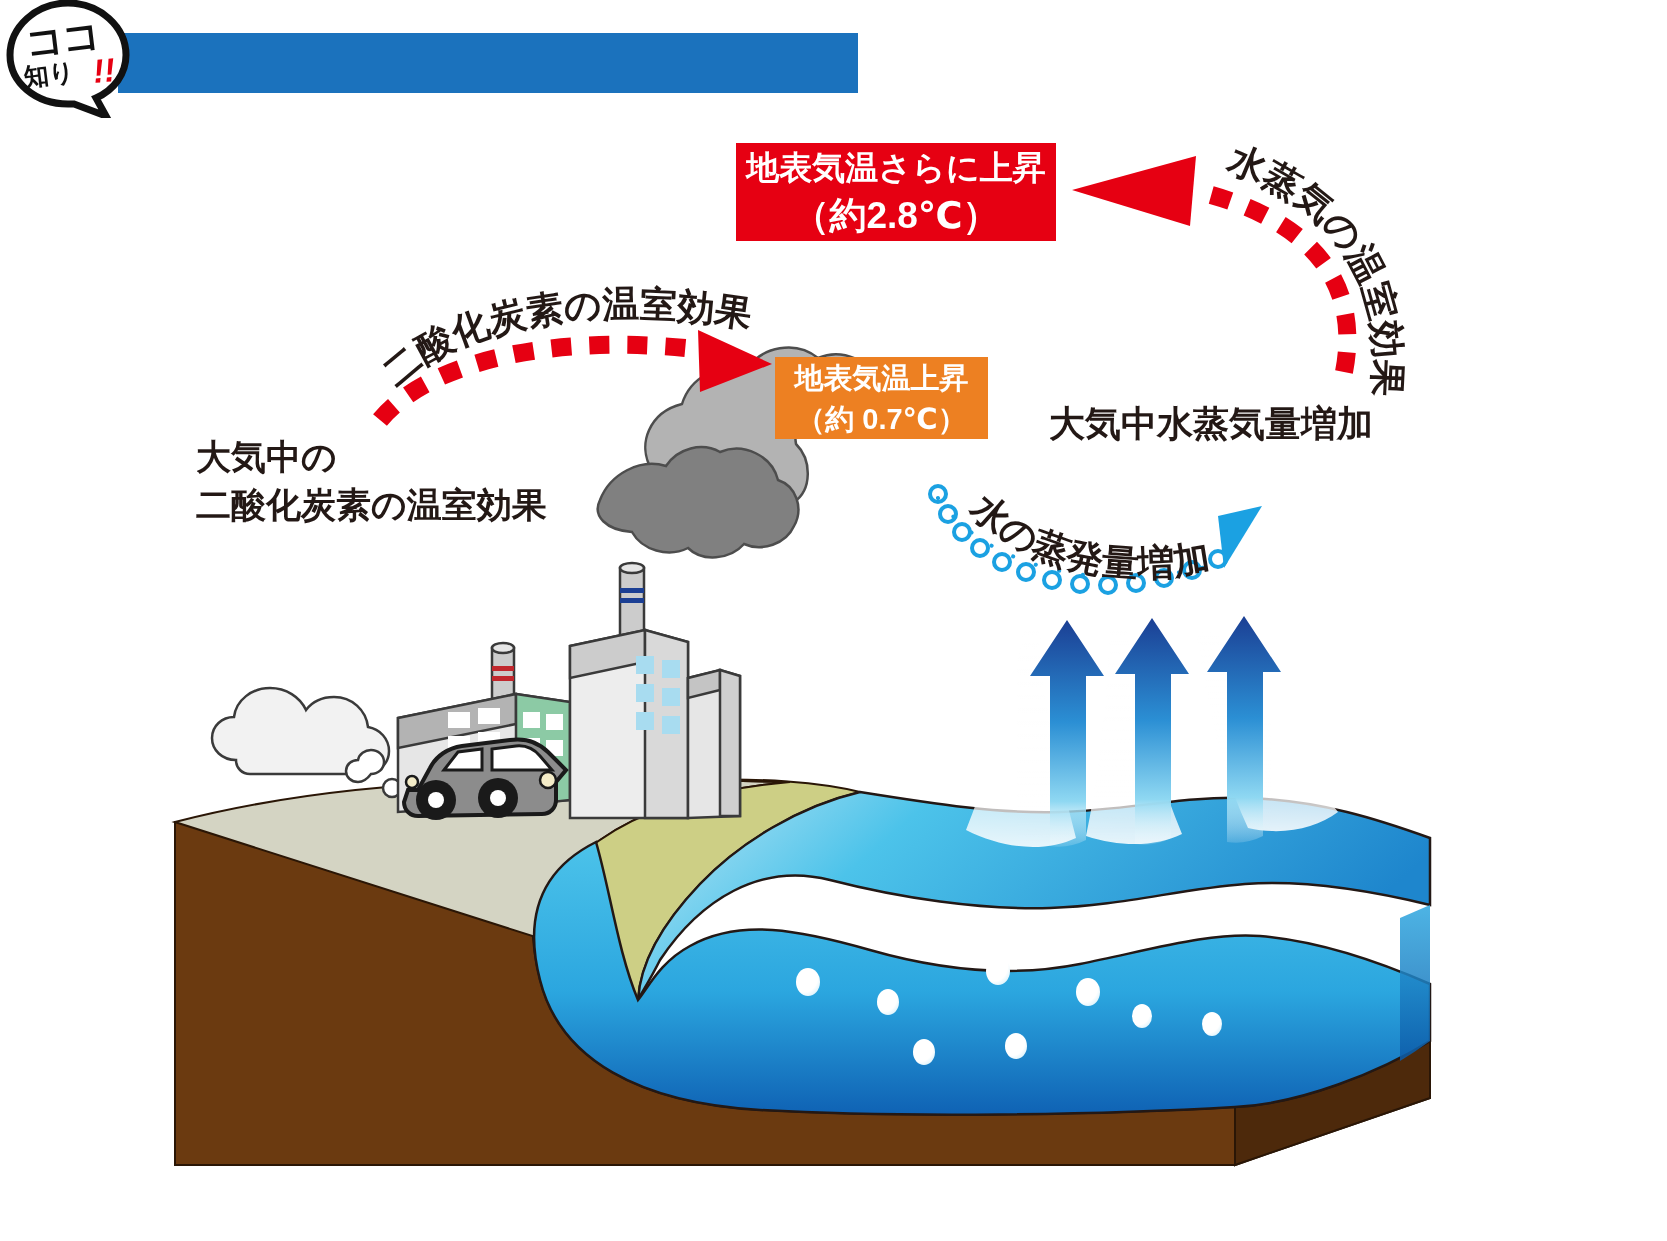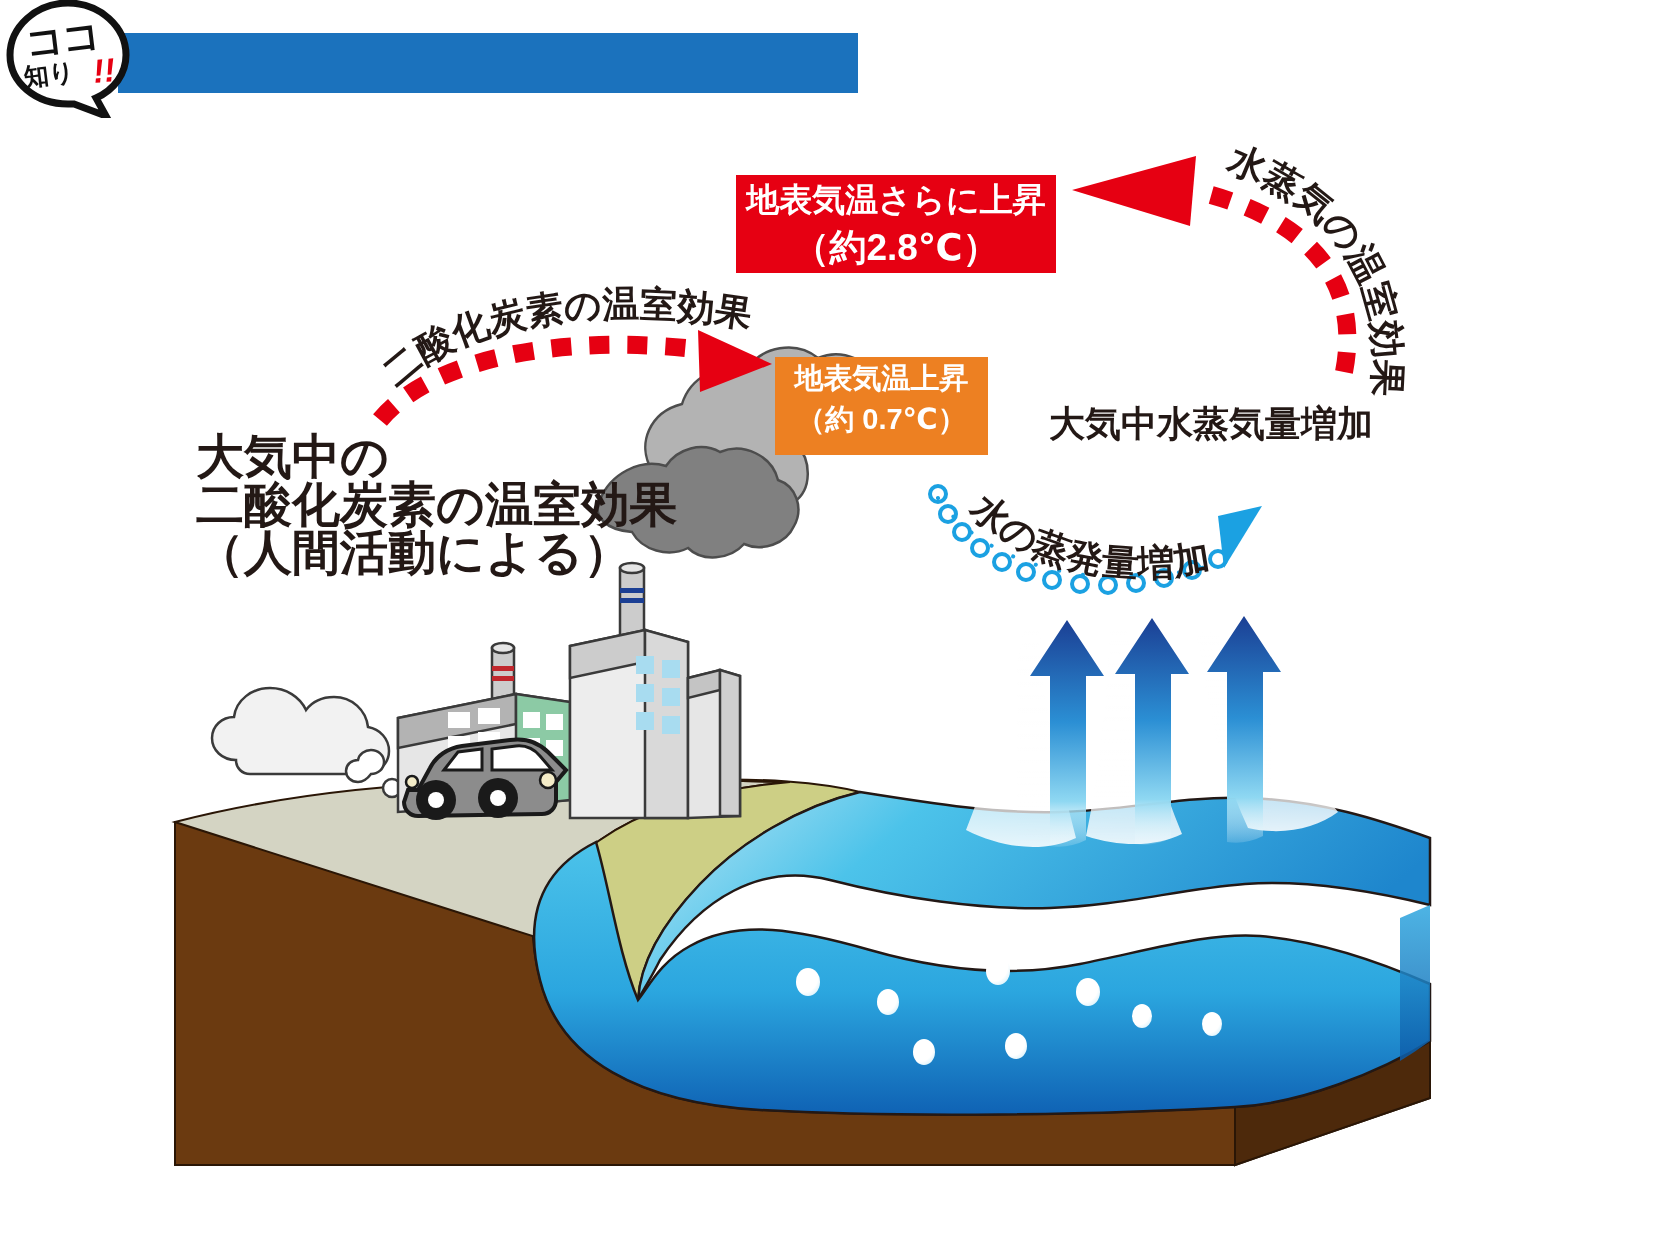--- a/index.html
+++ b/index.html
@@ -18,33 +18,33 @@
   #badge-main,#badge-sub,#badge-bang{
       position:absolute;text-align:center;font-weight:bold;color:#111;}
   #badge-main{left:0;top:14px;width:120px;font-size:38px;letter-spacing:-2px;
       transform:rotate(-7deg);}
   #badge-sub{left:4px;top:58px;width:86px;font-size:25px;
       transform:rotate(-7deg);}
   #badge-bang{left:82px;top:52px;width:40px;font-size:33px;color:#e60012;
       transform:rotate(-6deg);font-style:italic;}
 
   
-  #red-box{left:736px;top:143px;width:320px;height:98px;background:#e60012;margin-top:32px;}
+  #red-box{left:736px;top:143px;width:320px;height:98px;background:#e60012;}
   #red-box .l1,#red-box .l2{color:#fff;text-align:center;font-weight:bold;white-space:nowrap;}
   #red-box .l1{font-size:33px;line-height:50px;}
   #red-box .l2{font-size:37px;line-height:46px;}
 
-  #orange-box{left:775px;top:357px;width:213px;height:98px;background:#ed8022;}
+  #orange-box{left:775px;top:357px;width:213px;height:82px;background:#ed8022;}
   #orange-box .l1,#orange-box .l2{color:#fff;text-align:center;font-weight:bold;white-space:nowrap;}
   #orange-box .l1{font-size:29px;line-height:42px;}
   #orange-box .l2{font-size:29px;line-height:40px;}
 
   
   .plain{color:#231815;font-weight:bold;white-space:nowrap;}
-  #left-text{left:196px;top:433px;font-size:48px;line-height:48px;}
+  #left-text{left:196px;top:433px;font-size:35px;line-height:48px;}
   #vapor-text{left:1049px;top:400px;font-size:36px;text-align:right;}
 
   svg{display:block;}
 </style>
 </head>
 <body>
 
 <div class="stage">
 
   <svg class="abs" style="left:0;top:0;" width="1667" height="1241" viewBox="0 0 1667 1241">
@@ -329,18 +329,17 @@
   </div>
 
   <div class="abs" id="orange-box">
     <div class="l1">地表気温上昇</div>
     <div class="l2">（約 0.7℃）</div>
   </div>
 
   <div class="abs plain" id="left-text">
     <div>大気中の</div>
     <div>二酸化炭素の温室効果</div>
-    <div>（人間活動による）</div>
   </div>
 
   <div class="abs plain" id="vapor-text">大気中水蒸気量増加</div>
 
 </div>
 
 </body></html>

